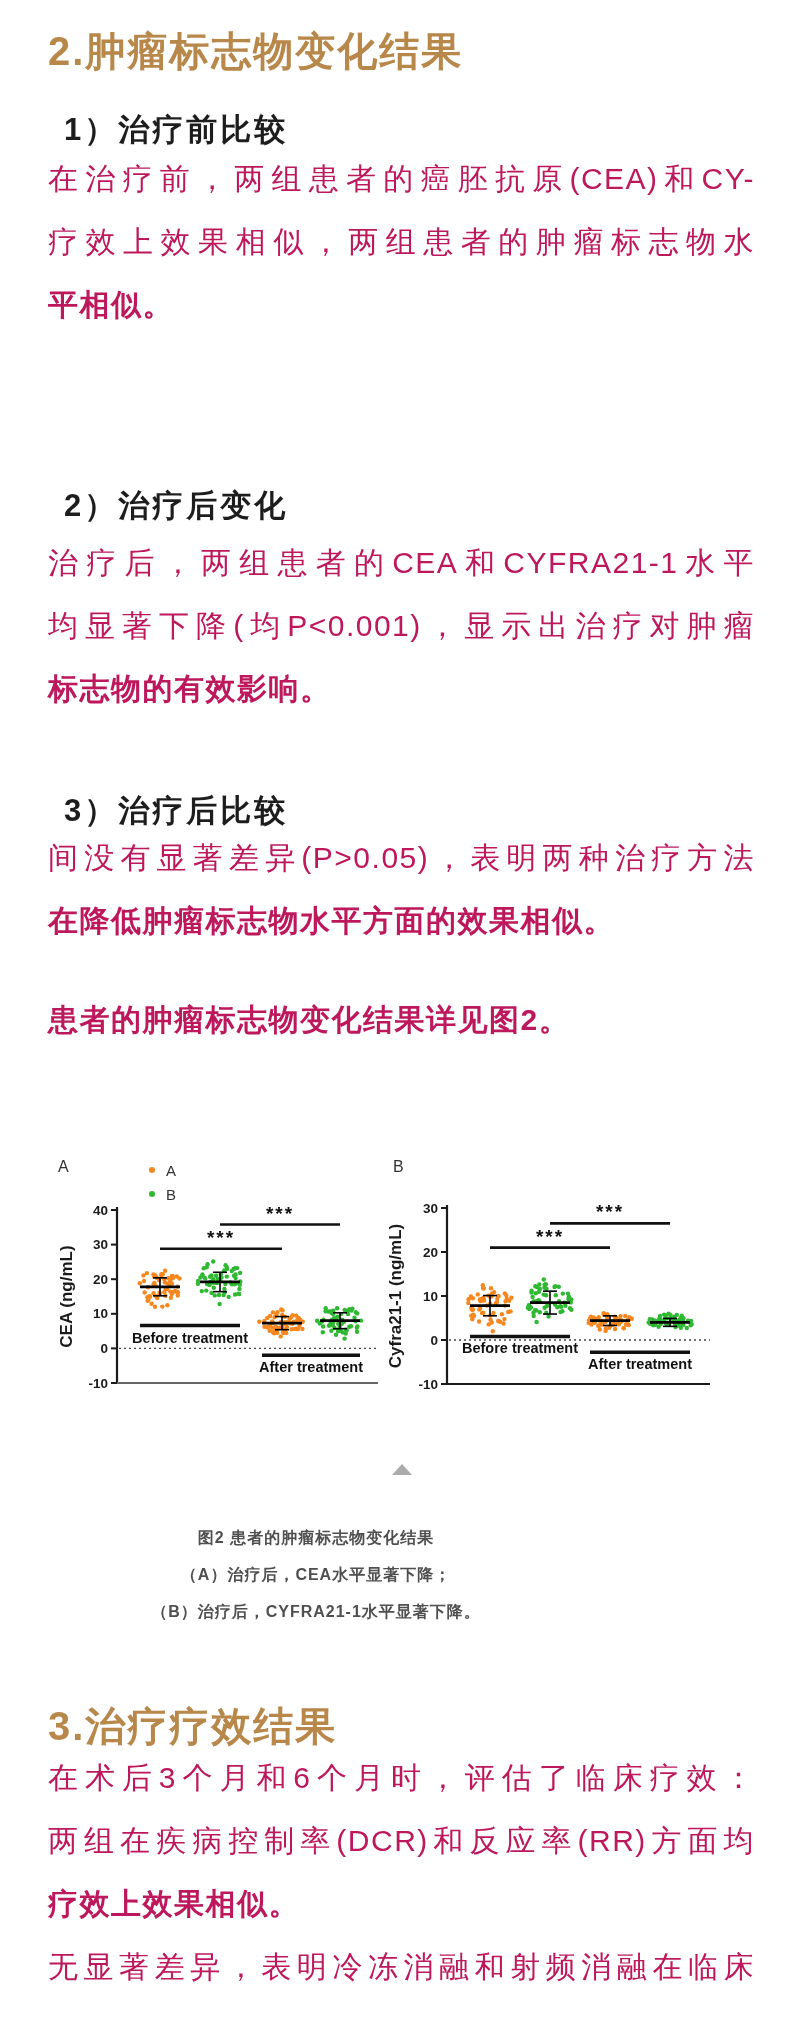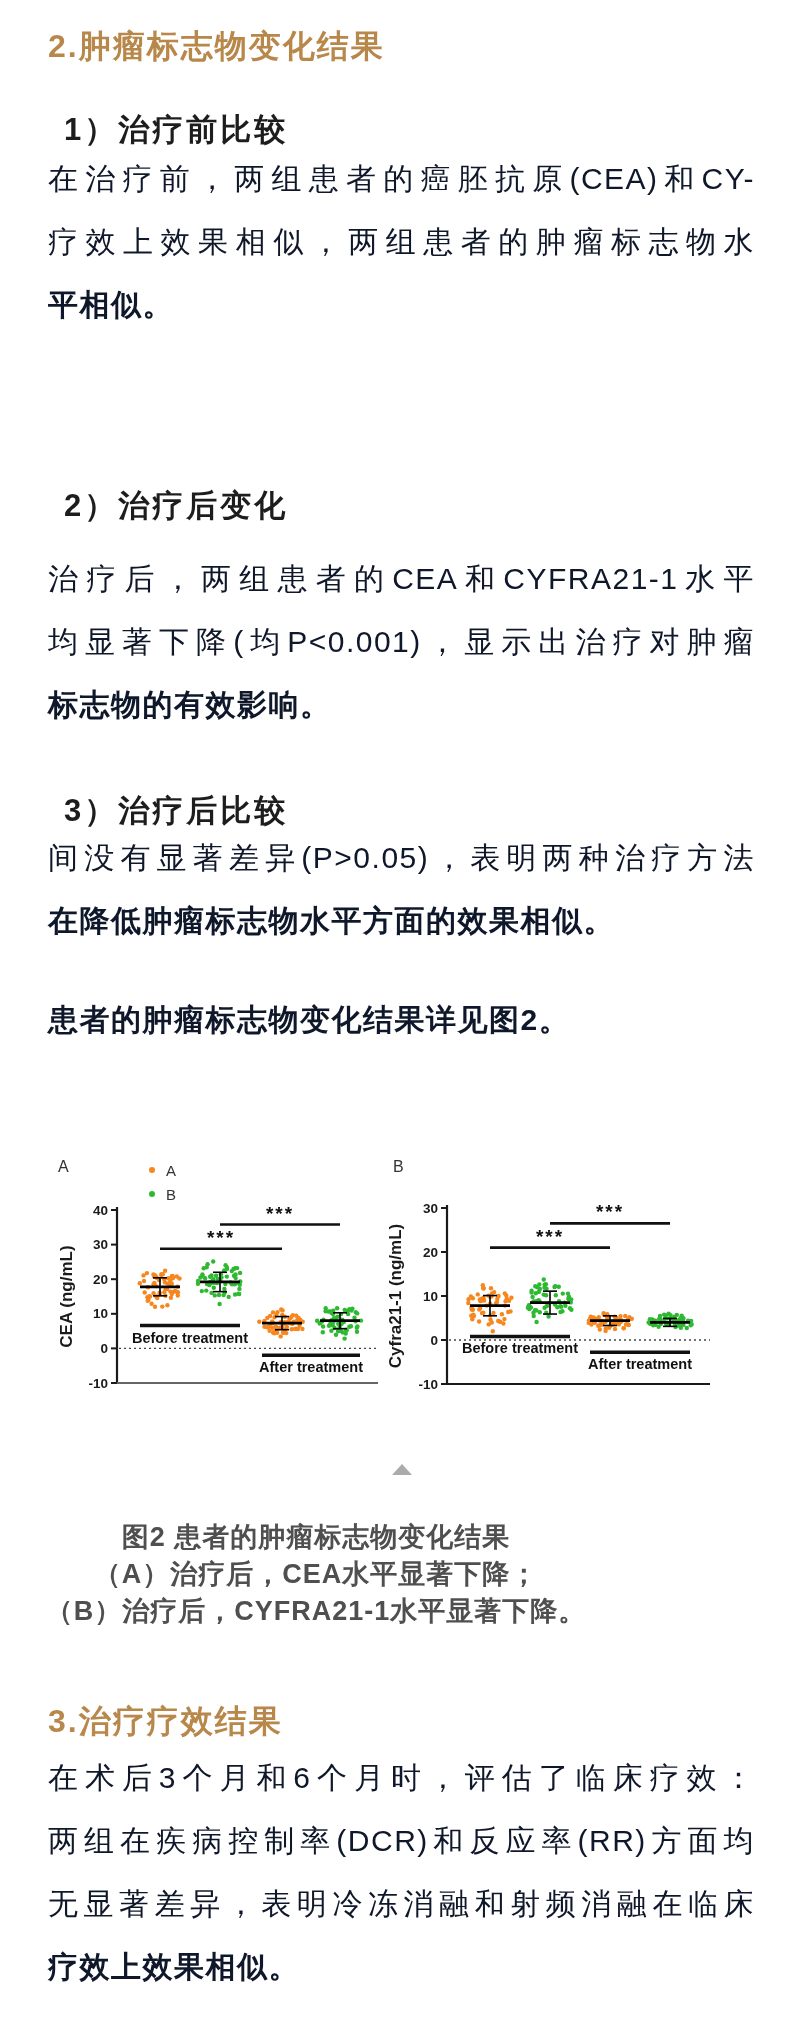--- a/index.html
+++ b/index.html
@@ -1,49 +1,49 @@
 <!DOCTYPE html>
 <html><head>
 <meta charset="utf-8">
 <style>
   html,body{margin:0;padding:0;background:#ffffff;}
   body{font-family:"Liberation Sans","DejaVu Sans",sans-serif;}
   .page{position:relative;width:800px;height:2037px;background:#fff;overflow:hidden;}
-  .gold-heading{position:absolute;left:48px;margin:0;font-size:32px;font-weight:bold;letter-spacing:2px;line-height:1.15;}
+  .gold-heading{position:absolute;left:48px;margin:0;font-size:40px;font-weight:bold;letter-spacing:2px;line-height:1.15;}
   .sub-heading{position:absolute;left:48px;margin:16px;font-size:31px;font-weight:bold;color:#1d1d1d;letter-spacing:3px;line-height:1.15;}
-  .jpara{position:absolute;left:48px;width:707px;font-size:30px;line-height:63px;color:#0f172a;letter-spacing:1.5px;}
+  .jpara{position:absolute;left:48px;width:707px;font-size:30px;line-height:63px;color:#be185d;letter-spacing:1.5px;}
   .jpara .line{text-align:justify;text-align-last:justify;}
   .jpara .line.lastline{text-align-last:left;font-weight:bold;}
   .figure{position:absolute;left:0;top:1150px;width:800px;height:260px;}
   .panel{position:absolute;top:0;}
   .tri{position:absolute;left:392px;top:1464px;width:0;height:0;
        border-left:10px solid transparent;border-right:10px solid transparent;}
   .caption{position:absolute;left:0;top:1519px;width:632px;text-align:center;
-           font-size:27px;line-height:37px;font-weight:600;letter-spacing:1px;
+           font-size:16px;line-height:37px;font-weight:600;letter-spacing:1px;
            white-space:pre-line;}
   svg text{font-family:"Liberation Sans","DejaVu Sans",sans-serif;}
 </style>
 </head>
 <body>
 
 <div class="page">
 
   <h2 class="gold-heading" id="h-markers" style="top: 28px; color: rgb(184, 135, 74);">2.肿瘤标志物变化结果</h2>
 
   <h3 class="sub-heading" style="top:96px">1）治疗前比较</h3>
 
   <div class="jpara" style="top:147px">
       <div class="line">在治疗前，两组患者的癌胚抗原(CEA)和CY-</div>
       <div class="line">疗效上效果相似，两组患者的肿瘤标志物水</div>
       <div class="line lastline">平相似。</div>
     </div>
 
   <h3 class="sub-heading" style="top:472px">2）治疗后变化</h3>
 
-  <div class="jpara" style="top:547px">
+  <div class="jpara" style="top:531px">
       <div class="line">治疗后，两组患者的CEA和CYFRA21-1水平</div>
       <div class="line">均显著下降(均P&lt;0.001)，显示出治疗对肿瘤</div>
       <div class="line lastline">标志物的有效影响。</div>
     </div>
 
   <h3 class="sub-heading" style="top:777px">3）治疗后比较</h3>
 
   <div class="jpara" style="top:826px">
       <div class="line">间没有显著差异(P&gt;0.05)，表明两种治疗方法</div>
       <div class="line lastline">在降低肿瘤标志物水平方面的效果相似。</div>
@@ -644,17 +644,17 @@
 
   <div class="caption" id="caption" style="color: rgb(79, 79, 79);">图2  患者的肿瘤标志物变化结果
 （A）治疗后，CEA水平显著下降；
 （B）治疗后，CYFRA21-1水平显著下降。</div>
 
   <h2 class="gold-heading" id="h-efficacy" style="top: 1703px; color: rgb(184, 135, 74);">3.治疗疗效结果</h2>
 
   <div class="jpara" style="top:1746px">
       <div class="line">在术后3个月和6个月时，评估了临床疗效：</div>
       <div class="line">两组在疾病控制率(DCR)和反应率(RR)方面均</div>
+      <div class="line lastline">疗效上效果相似。</div>
       <div class="line">无显著差异，表明冷冻消融和射频消融在临床</div>
-      <div class="line lastline">疗效上效果相似。</div>
     </div>
 
 </div>
 
 </body></html>

